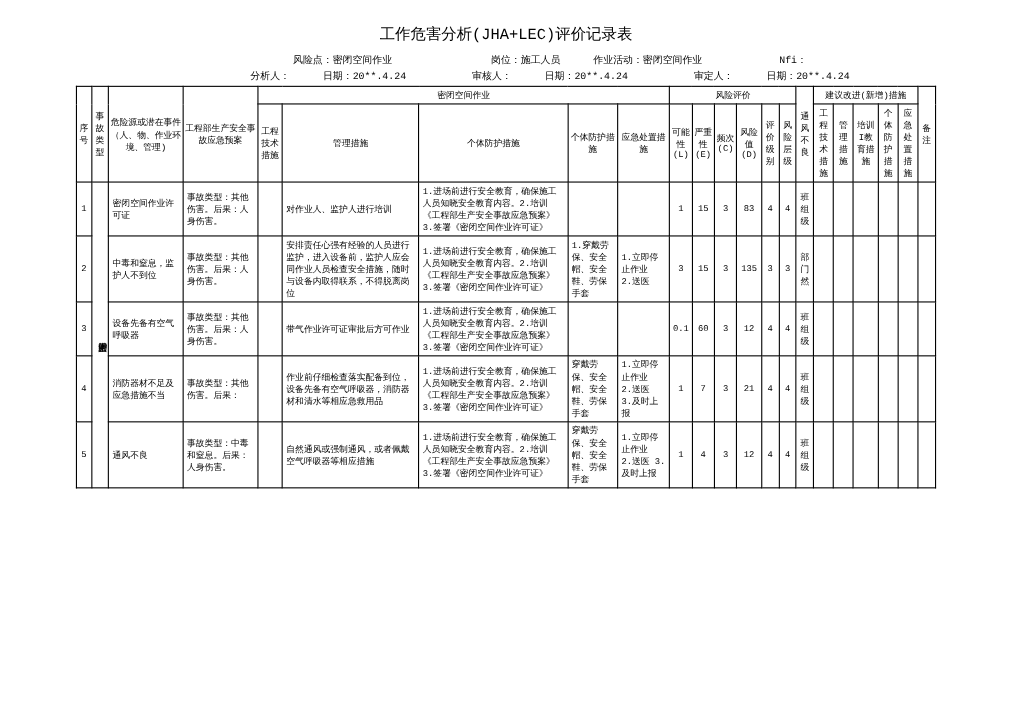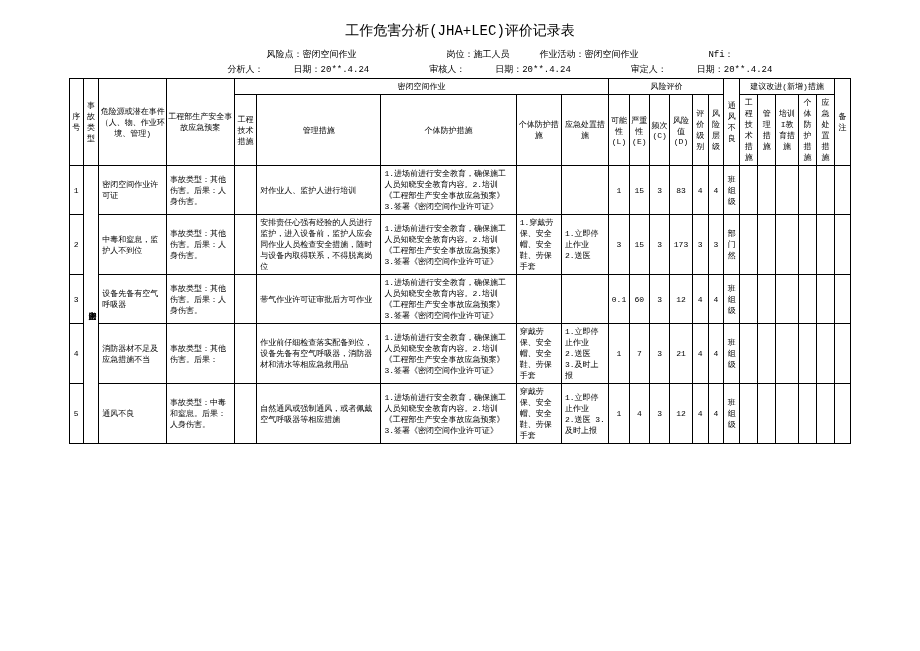--- a/index.html
+++ b/index.html
@@ -122,21 +122,21 @@
           <td class="left">中毒和窒息，监护人不到位</td>
           <td class="left">事故类型：其他伤害。后果：人身伤害。</td>
           <td></td>
           <td class="left">安排责任心强有经验的人员进行监护，进入设备前，监护人应会同作业人员检查安全措施，随时与设备内取得联系，不得脱离岗位</td>
           <td class="left">1.进场前进行安全教育，确保施工人员知晓安全教育内容。2.培训《工程部生产安全事故应急预案》3.签署《密闭空间作业许可证》</td>
           <td class="left">1.穿戴劳保、安全帽、安全鞋、劳保手套</td>
           <td class="left">1.立即停止作业<br>2.送医</td>
           <td>3</td>
           <td>15</td>
           <td>3</td>
-          <td>173</td>
+          <td>135</td>
           <td>3</td>
           <td>3</td>
           <td>部门然</td>
           <td></td>
           <td></td>
           <td></td>
           <td></td>
           <td></td>
           <td></td>
         </tr>

